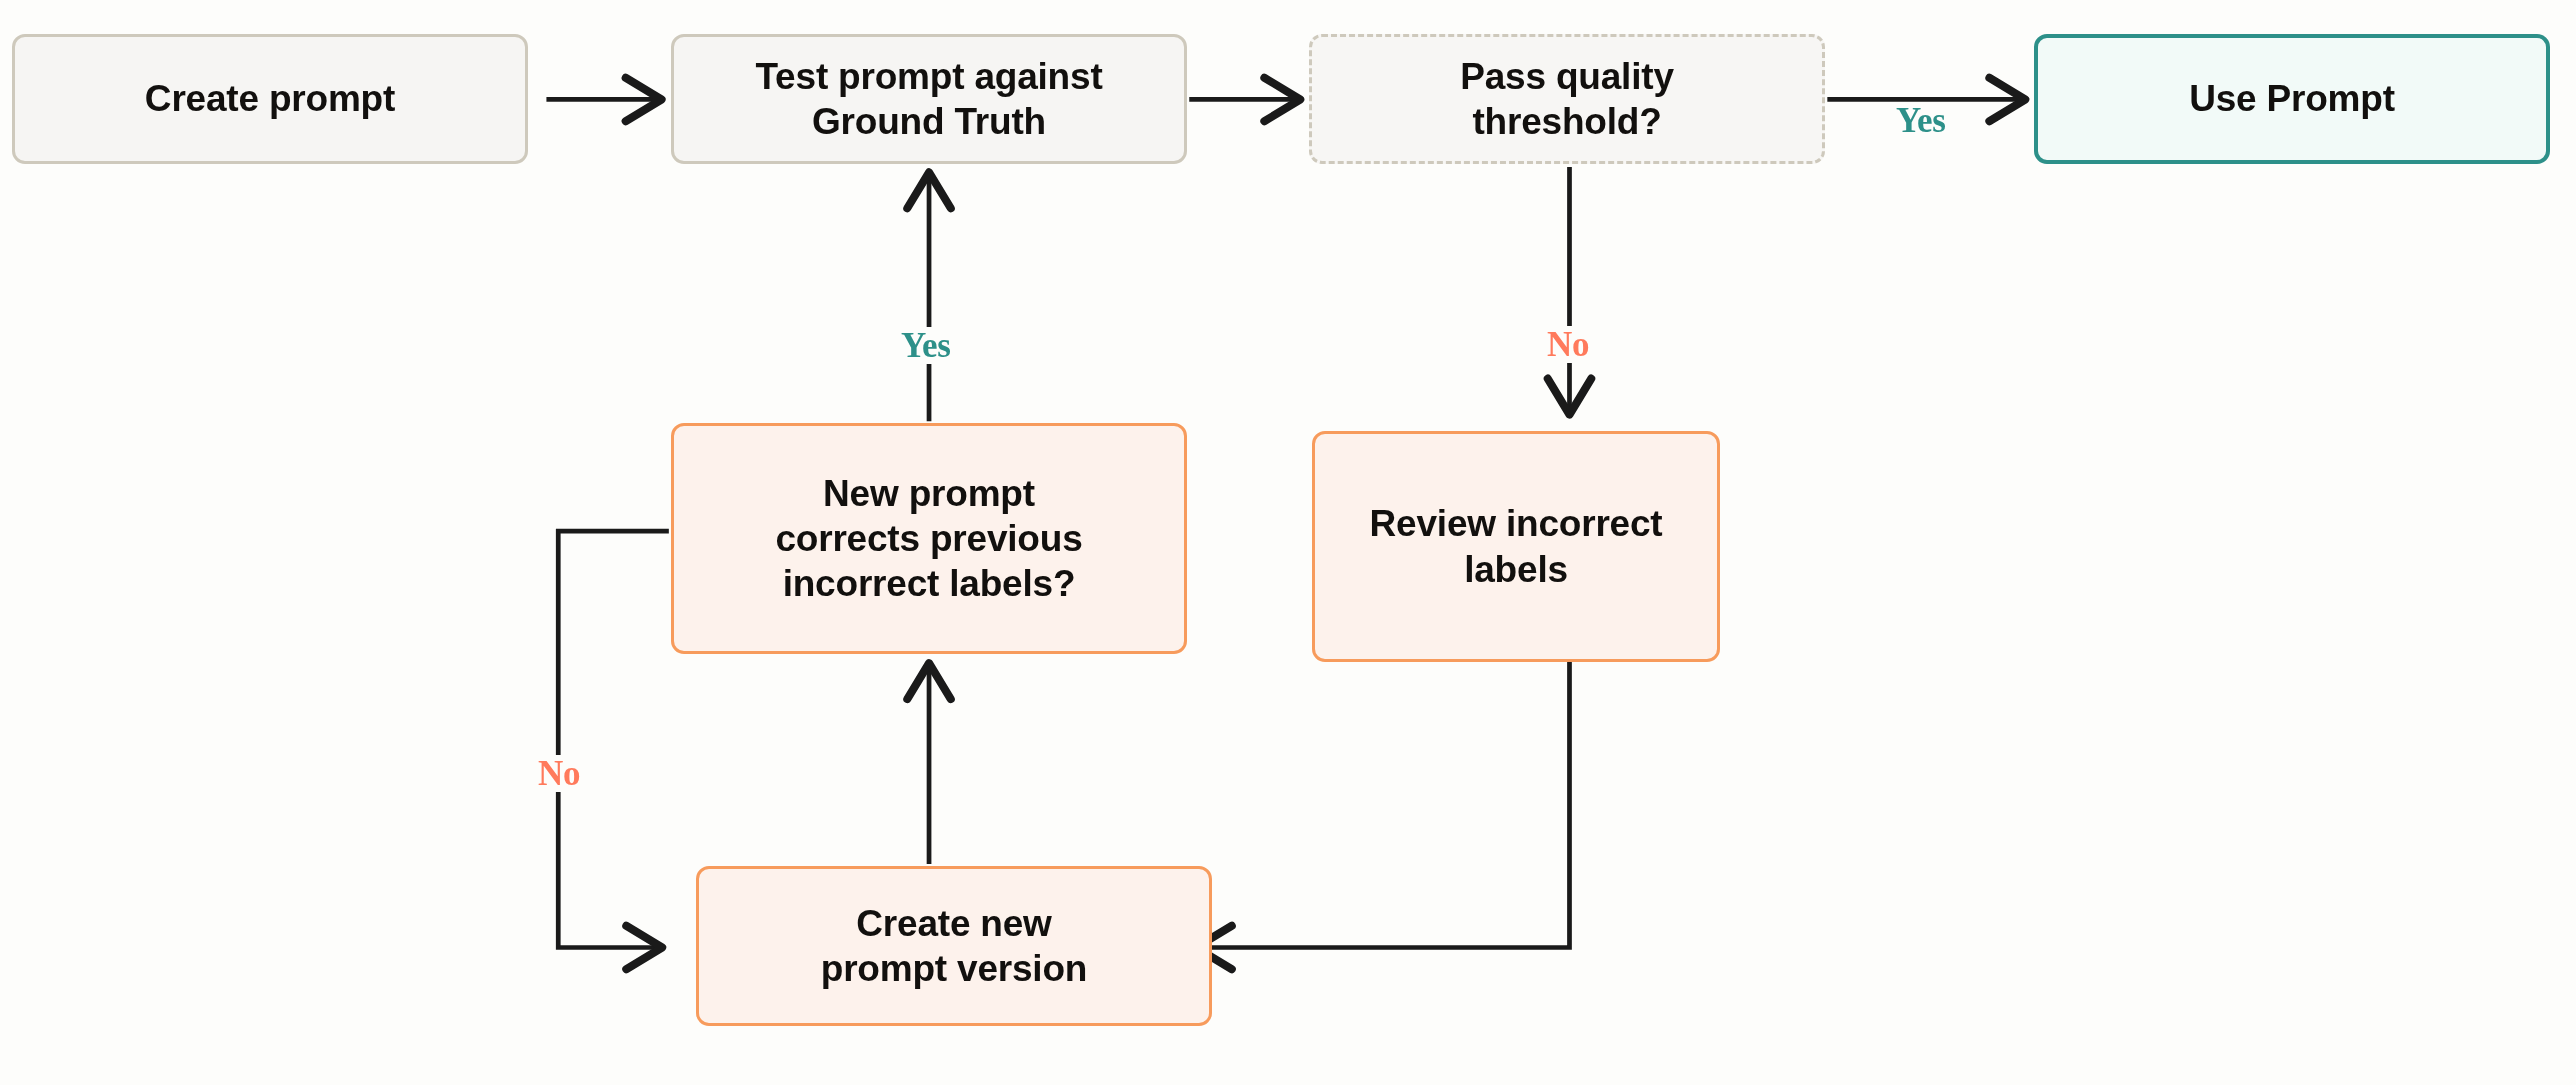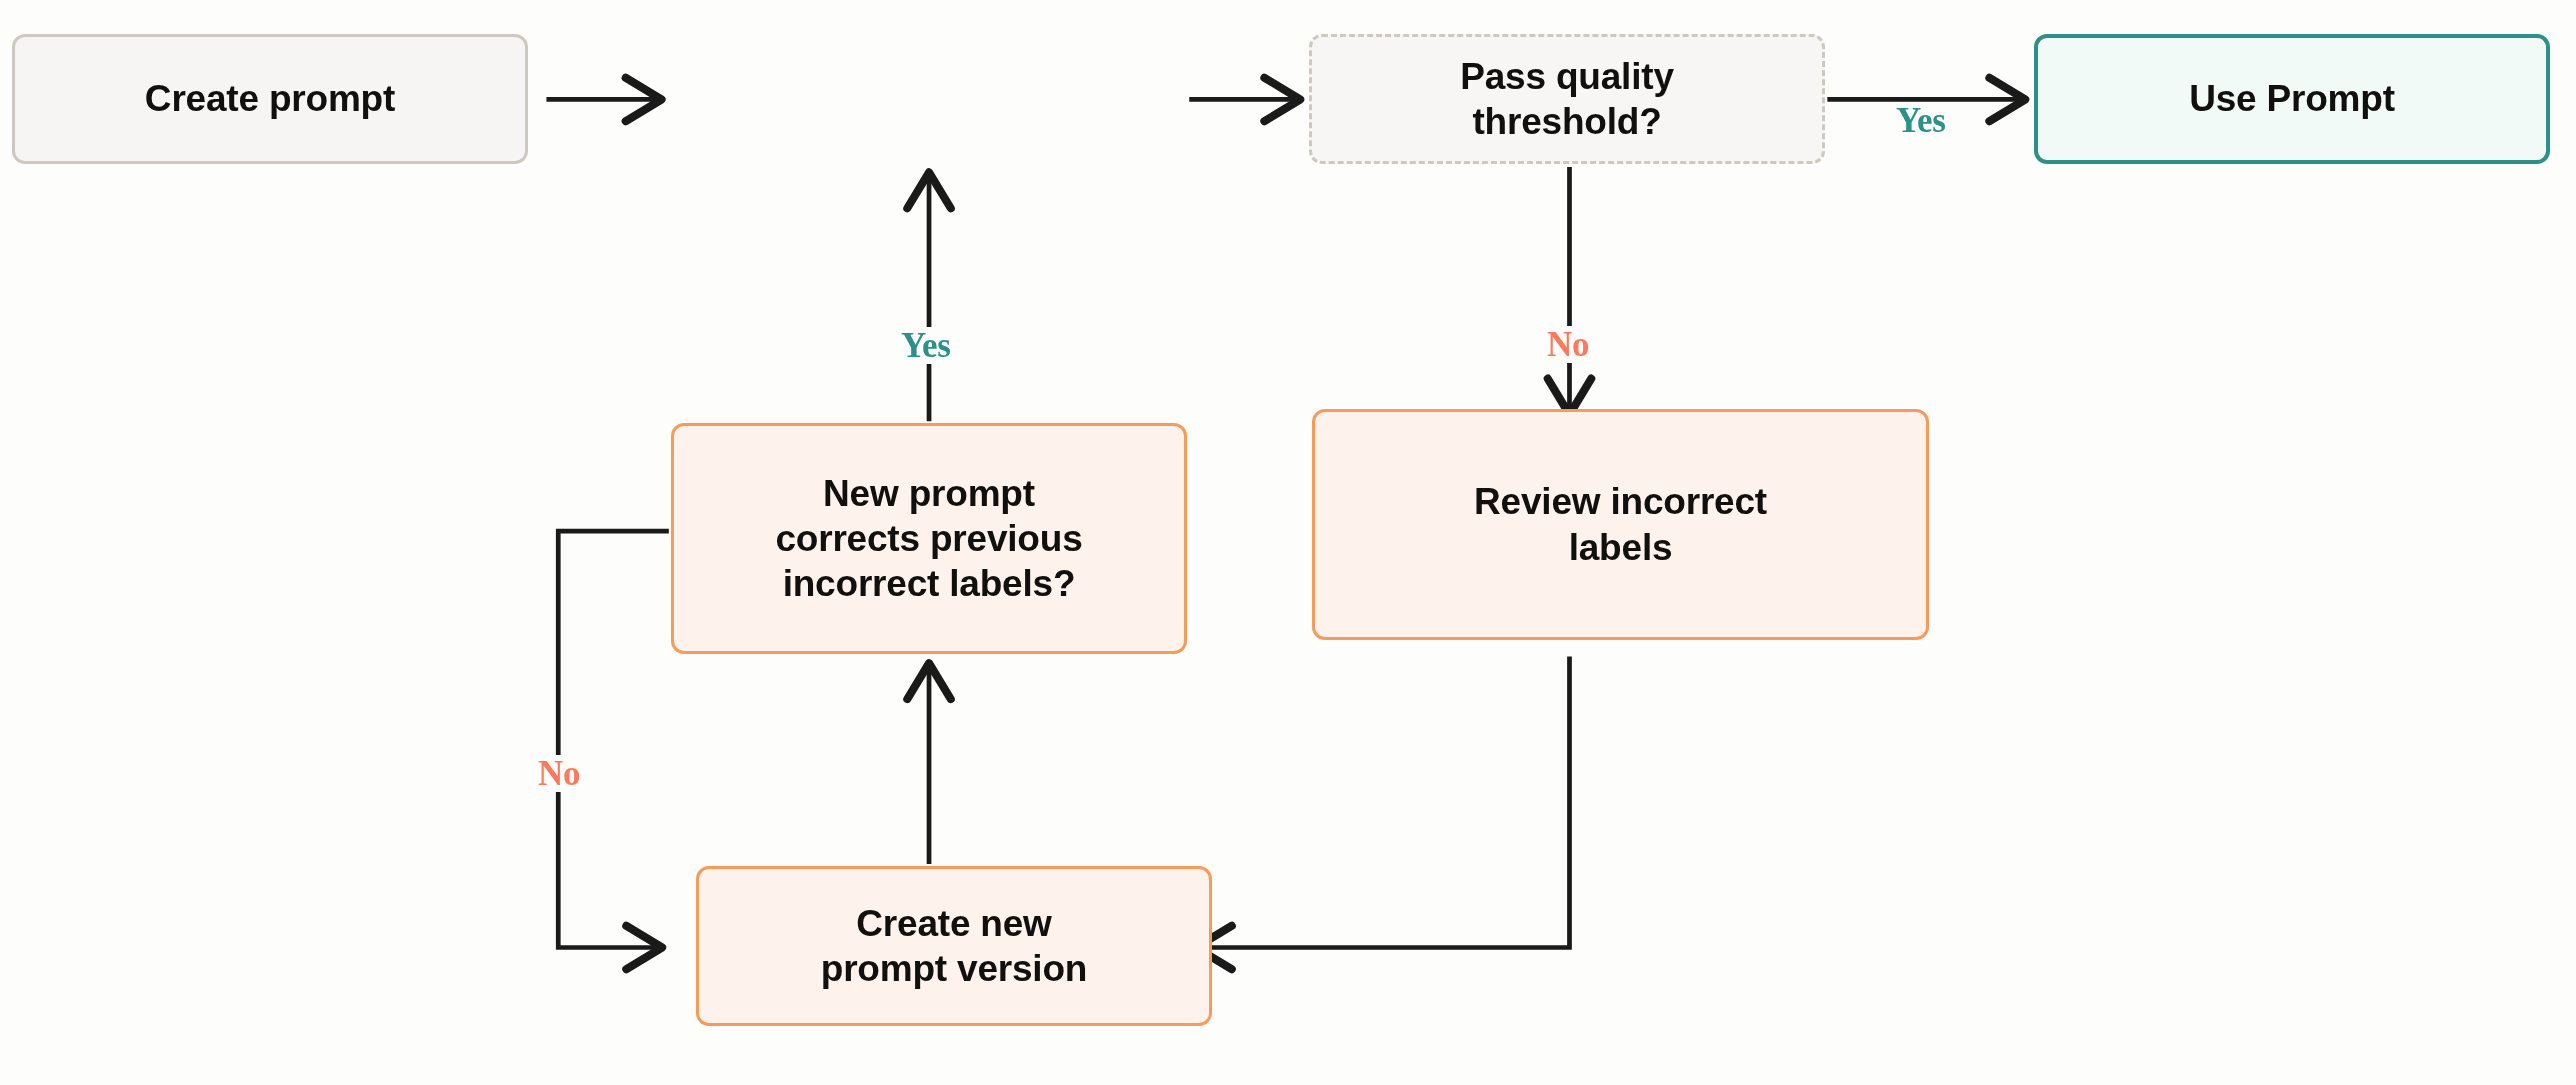--- a/index.html
+++ b/index.html
@@ -104,37 +104,41 @@
       <path d="M 2654 1110 L 2654 1602 L 2023 1602" marker-end="url(#arrowhead)"></path>
 
       <path d="M 1131 898 L 944 898 L 944 1602 L 1119 1602" marker-end="url(#arrowhead)"></path>
     </g>
   </svg>
 
   <div class="node-box node-neutral" style="left:12px; top:34px; width:516px; height:130px;">
     <span class="node-label" style="font-size:37px;">Create prompt</span>
   </div>
 
+  <div class="node-box node-neutral" style="left:671px; top:34px; width:516px; height:130px;">
+    <span class="node-label" style="font-size:37px;">Test prompt against
+Ground Truth</span>
+  </div>
 
   <div class="node-box node-dashed" style="left:1309px; top:34px; width:516px; height:130px;">
     <span class="node-label" style="font-size:37px;">Pass quality
 threshold?</span>
   </div>
 
   <div class="node-box node-accent" style="left:2034px; top:34px; width:516px; height:130px;">
     <span class="node-label" style="font-size:37px;">Use Prompt</span>
   </div>
 
   <div class="node-box node-warn" style="left:671px; top:423px; width:516px; height:231px;">
     <span class="node-label" style="font-size:37px;">New prompt
 corrects previous
 incorrect labels?</span>
   </div>
 
-  <div class="node-box node-warn" style="left:1312px; top:409px; width:617px; height:231px;">
+  <div class="node-box node-warn" style="left:1312px; top:431px; width:408px; height:231px;">
     <span class="node-label" style="font-size:37px;">Review incorrect
 labels</span>
   </div>
 
   <div class="node-box node-warn" style="left:696px; top:866px; width:516px; height:160px;">
     <span class="node-label" style="font-size:37px;">Create new
 prompt version</span>
   </div>
 
   <span class="edge-label label-yes" style="left:1890px; top:102px; font-size:35px;">Yes</span>

